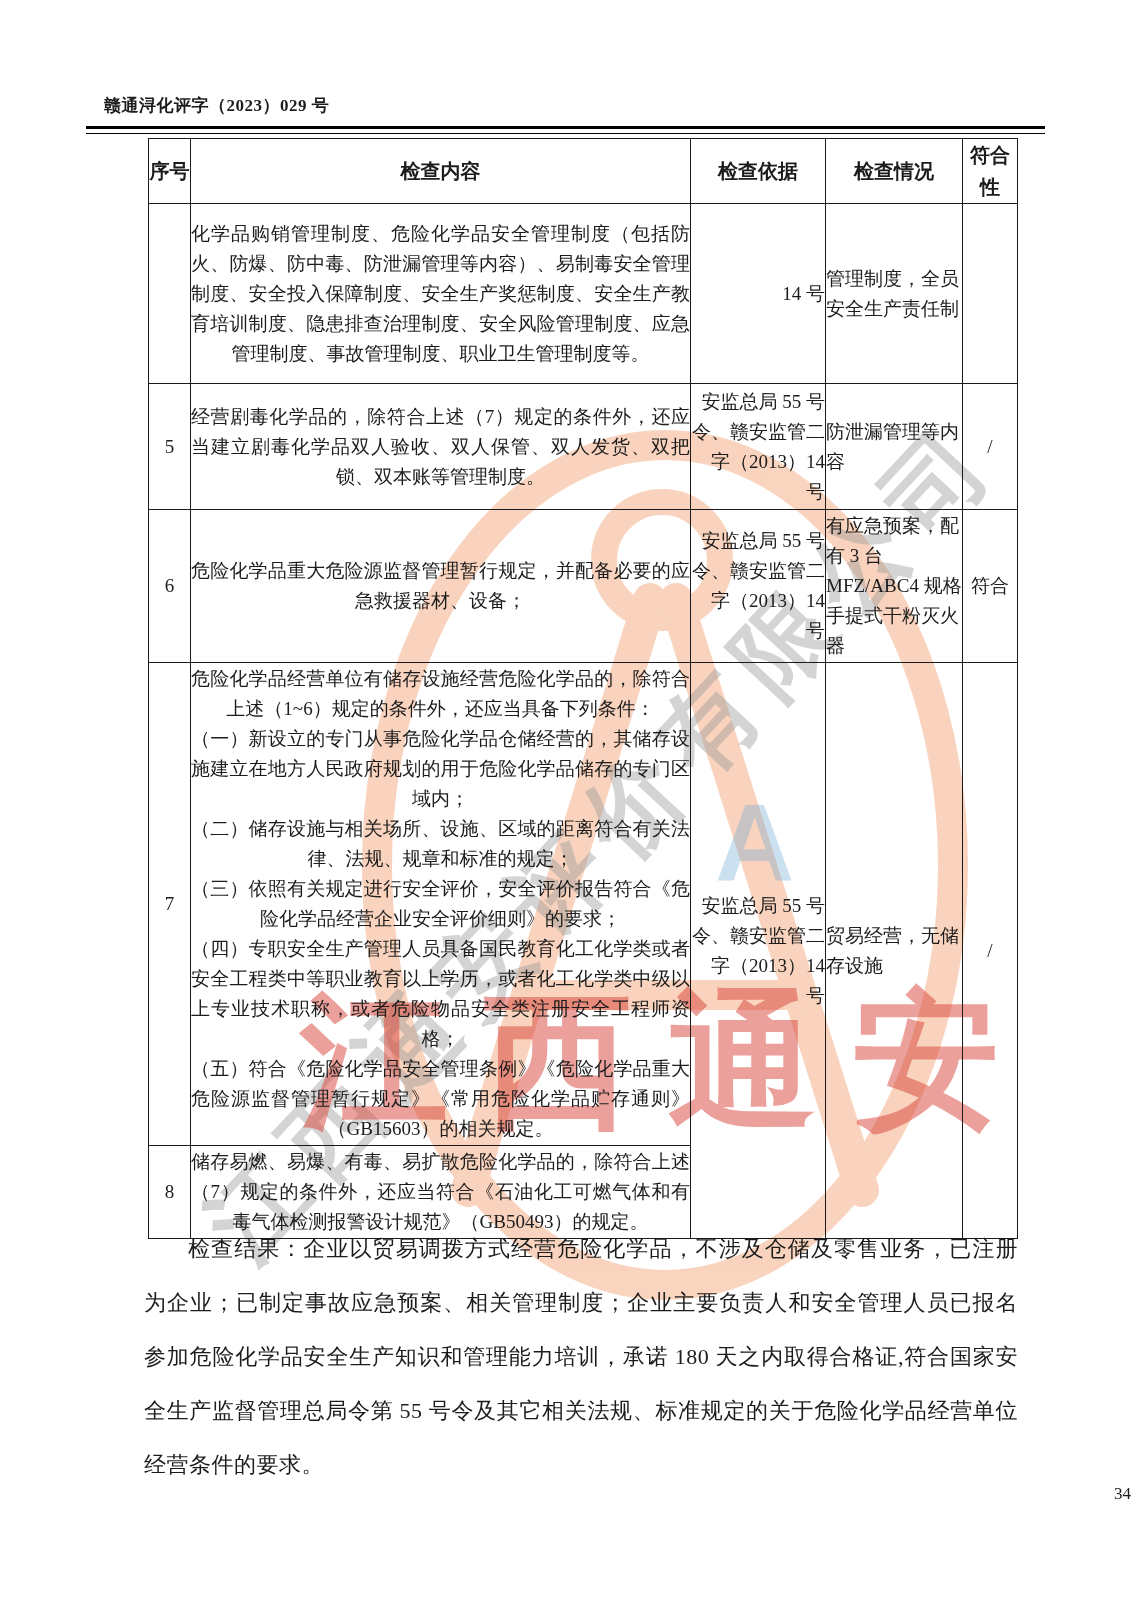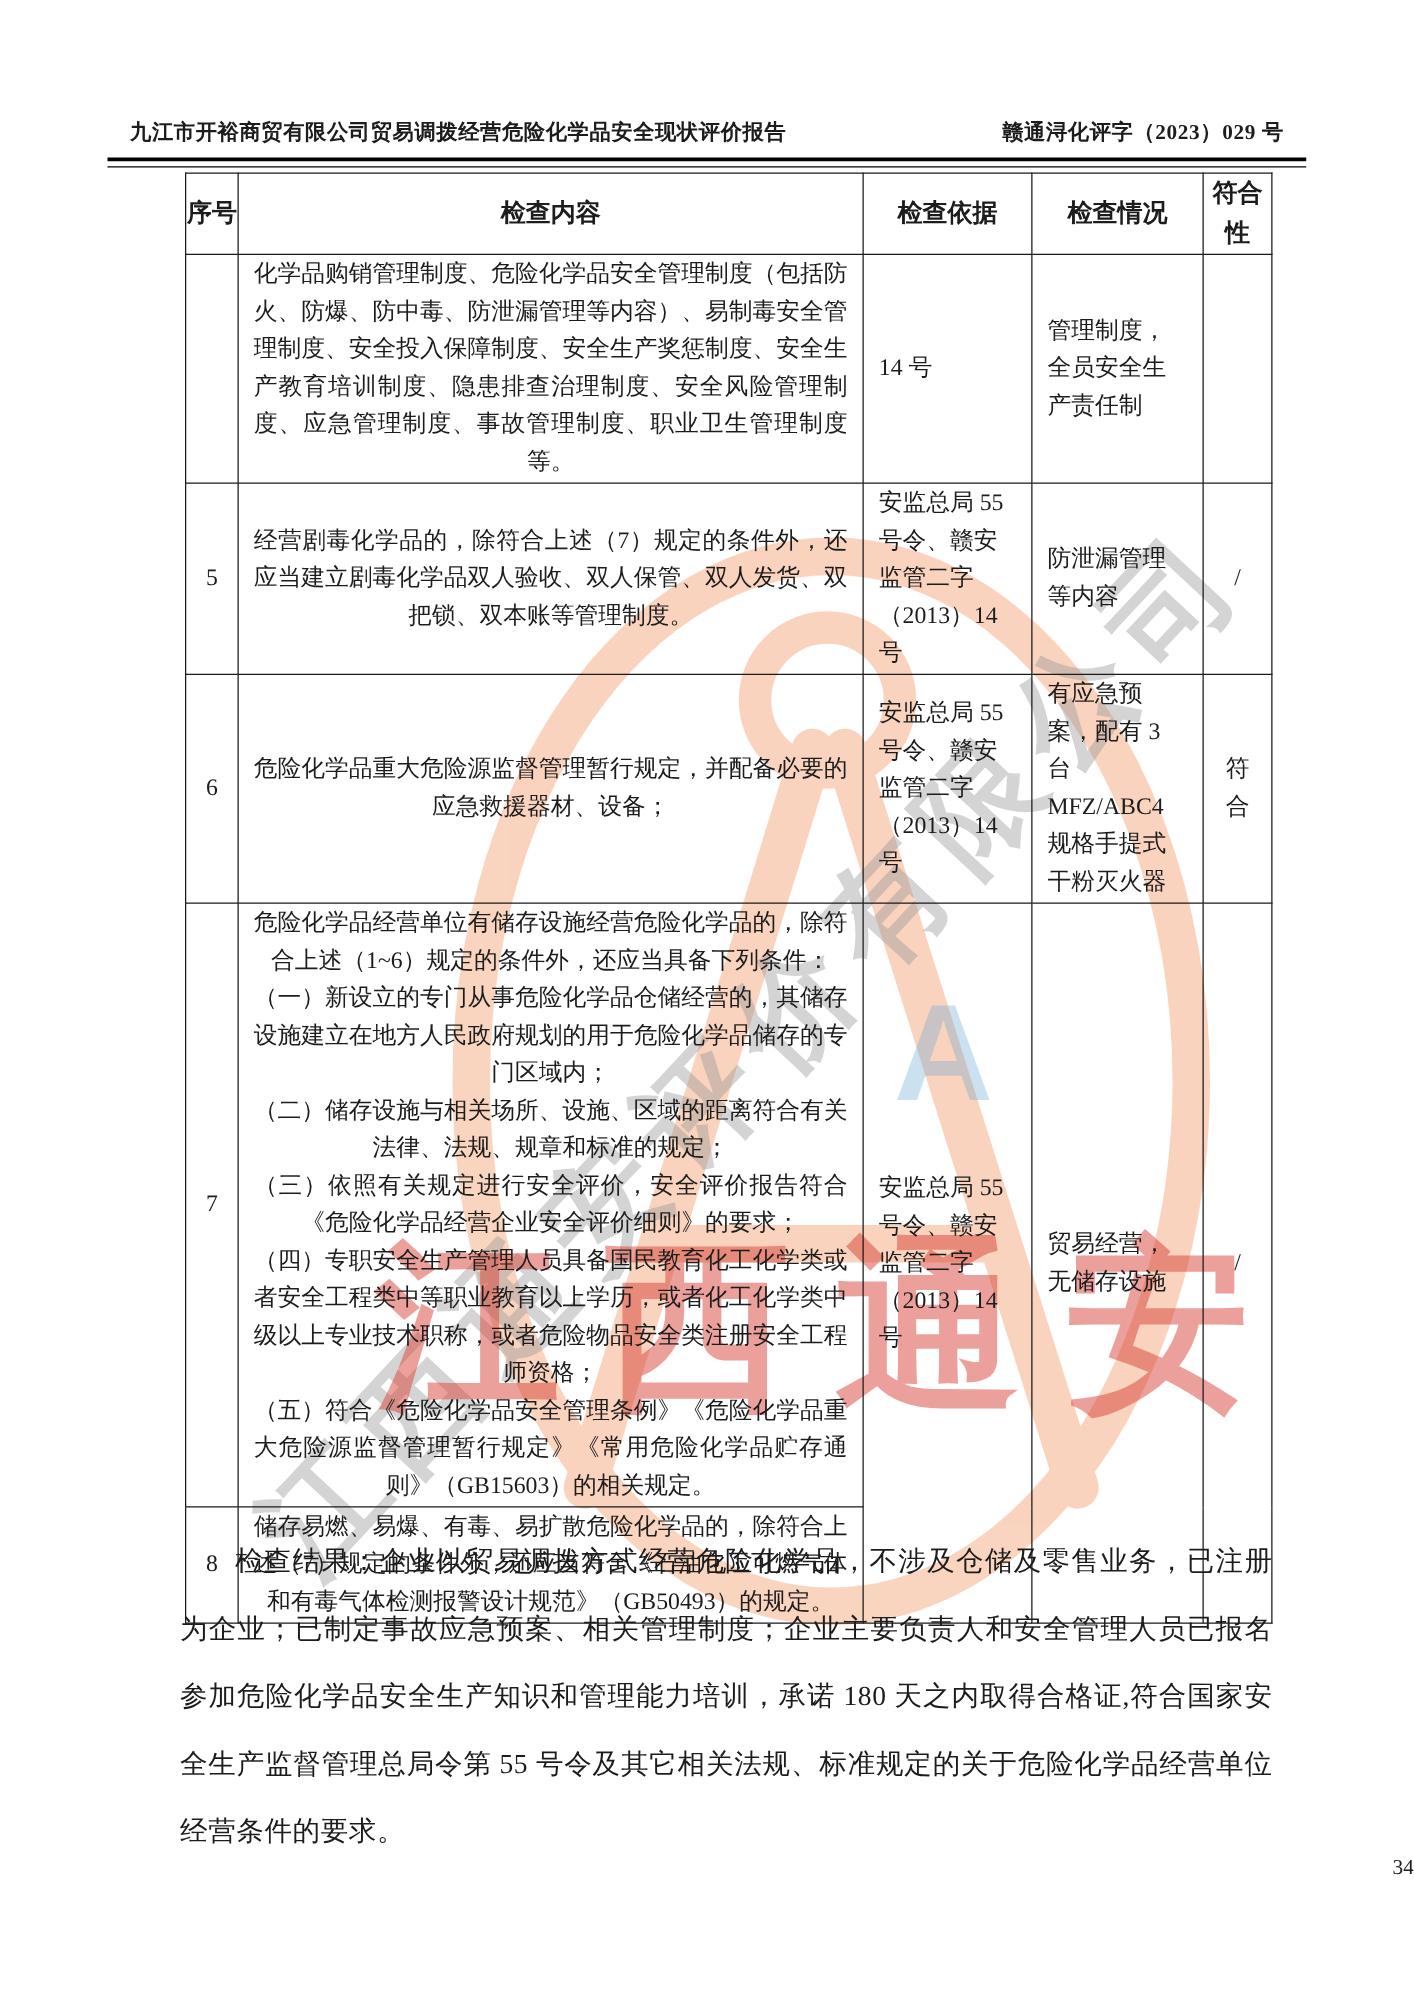--- a/index.html
+++ b/index.html
@@ -26,33 +26,33 @@
   
   table.insp{
     position:absolute;top:138px;left:148px;width:869px;
     border-collapse:collapse;table-layout:fixed;z-index:1;
     background:transparent;
   }
   table.insp th,table.insp td{
     border:1px solid #1a1a1a;
     font-size:19px;line-height:30px;
     vertical-align:middle;
-    padding:1px 12px;
+    padding:1px 0;
     background:transparent;
   }
   table.insp th{
     font-size:20px;font-weight:bold;text-align:center;
     height:34px;line-height:32px;padding:0;
   }
   .c-no{text-align:center;}
   .c-content{
     text-align:justify;text-align-last:center;
     white-space:pre-line;padding:0 10px;
   }
-  .c-basis{text-align:left;padding:0 2px;}
+  .c-basis{text-align:right;padding:0 2px;}
   .c-sit{text-align:left;padding:0 2px;}
   .c-conf{text-align:center;padding:0 2px;}
   .v-top{vertical-align:top;padding-top:4px;}
   tr.r4{height:180px;} tr.r5{height:126px;} tr.r6{height:152px;}
   tr.r7{height:482px;} tr.r8{height:93px;}
   
   .summary{
     position:absolute;top:1222px;left:144px;width:874px;z-index:1;
     margin:0;font-size:22px;line-height:54px;
     text-align:justify;text-indent:2em;letter-spacing:.5px;
@@ -81,21 +81,20 @@
 
       <text transform="translate(250,1265) rotate(-47)" font-size="96" font-weight="bold" letter-spacing="14" opacity="0.42" font-family="'Liberation Sans',sans-serif" fill="#9a9a9a">江西通安评价有限公司</text>
 
       <text x="715" y="880" font-size="110" font-weight="bold" opacity="0.35" font-family="'Liberation Sans',sans-serif" fill="#6FAAD7">A</text>
 
       <text x="300" y="1112" font-size="148" font-weight="bold" letter-spacing="36" opacity="0.5" font-family="'Liberation Sans',sans-serif" fill="#D94439">江西通安</text>
     </svg>
   </div>
 
   <div class="runhead">
-    <span>九江市开裕商贸有限公司贸易调拨经营危险化学品安全现状评价报告</span>
     <span>赣通浔化评字（2023）029 号</span>
   </div>
   <div class="head-rule"></div>
 
   <table class="insp">
     <colgroup>
       <col style="width:42px">
         <col style="width:500px">
         <col style="width:135px">
       <col style="width:137px">

